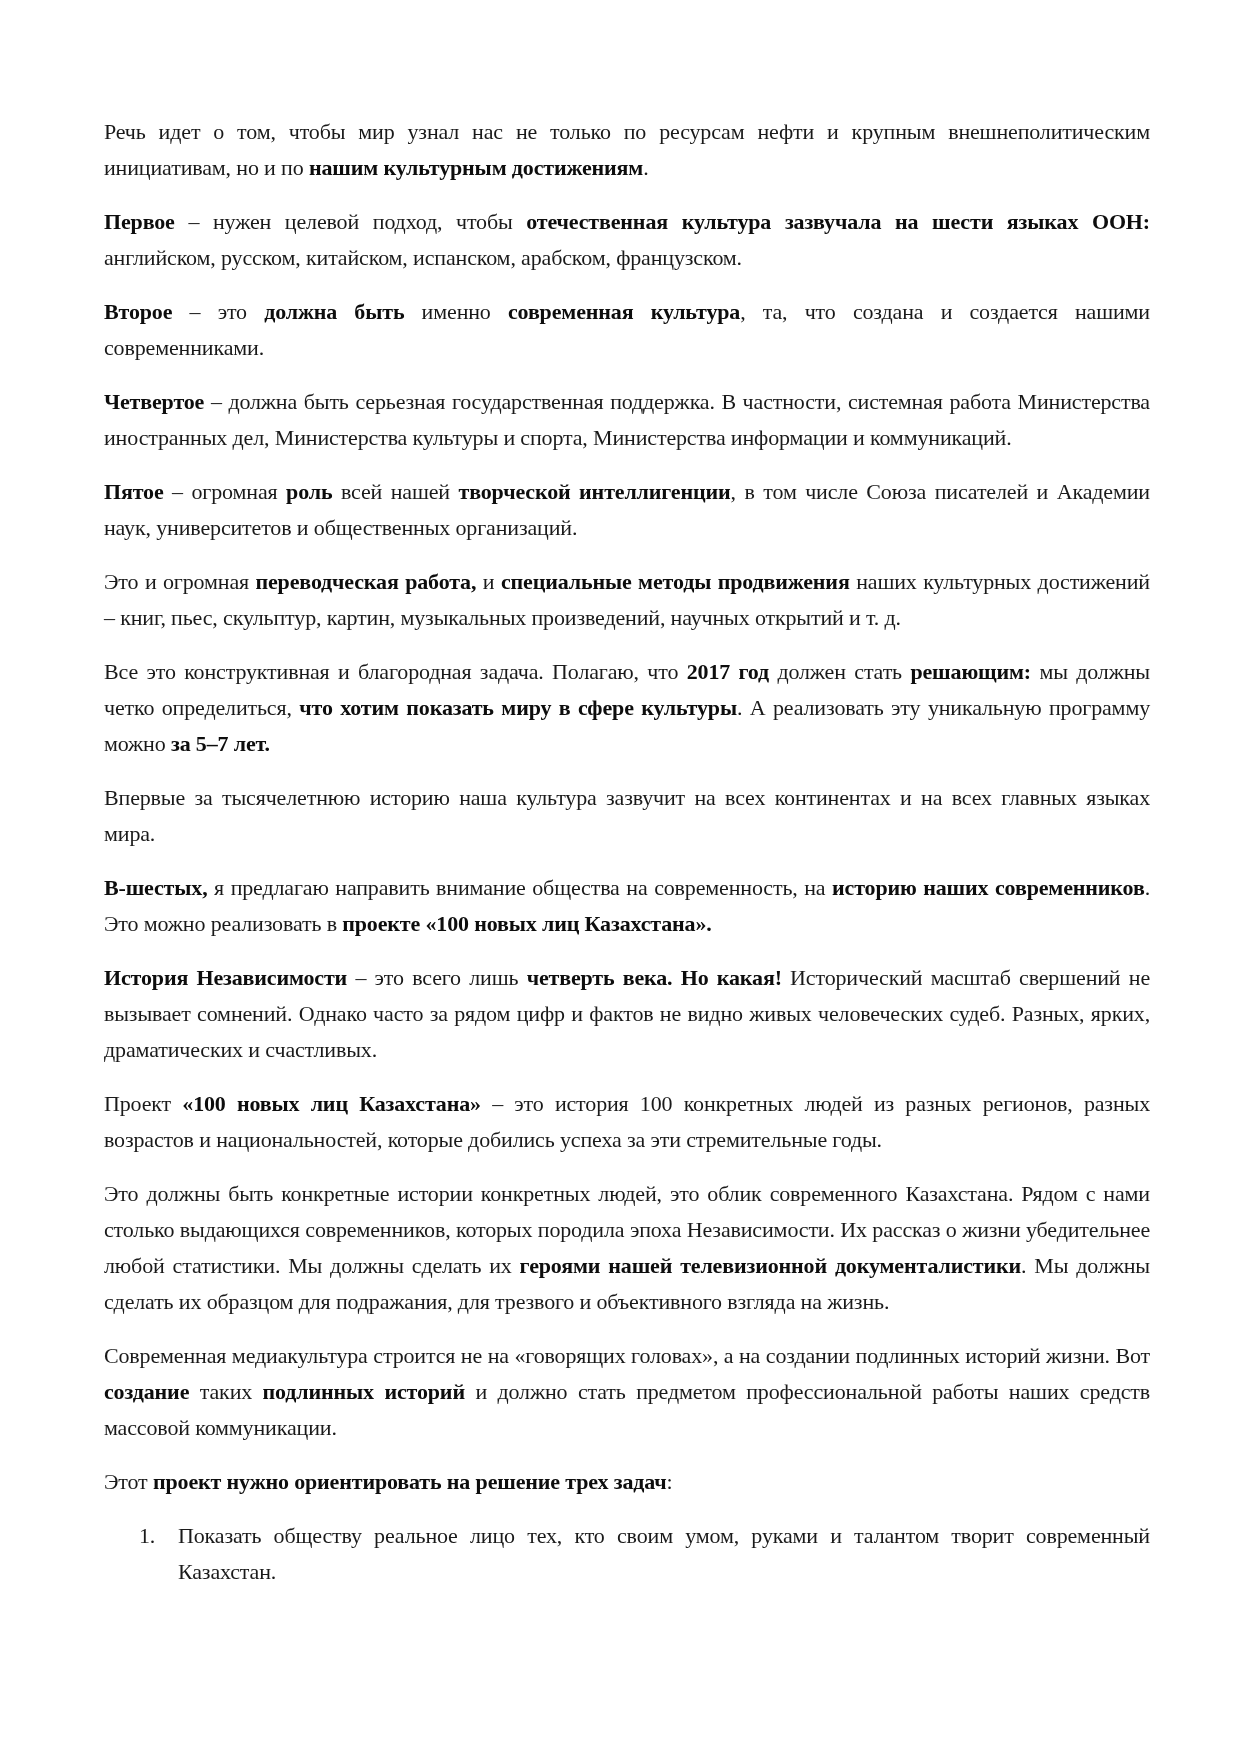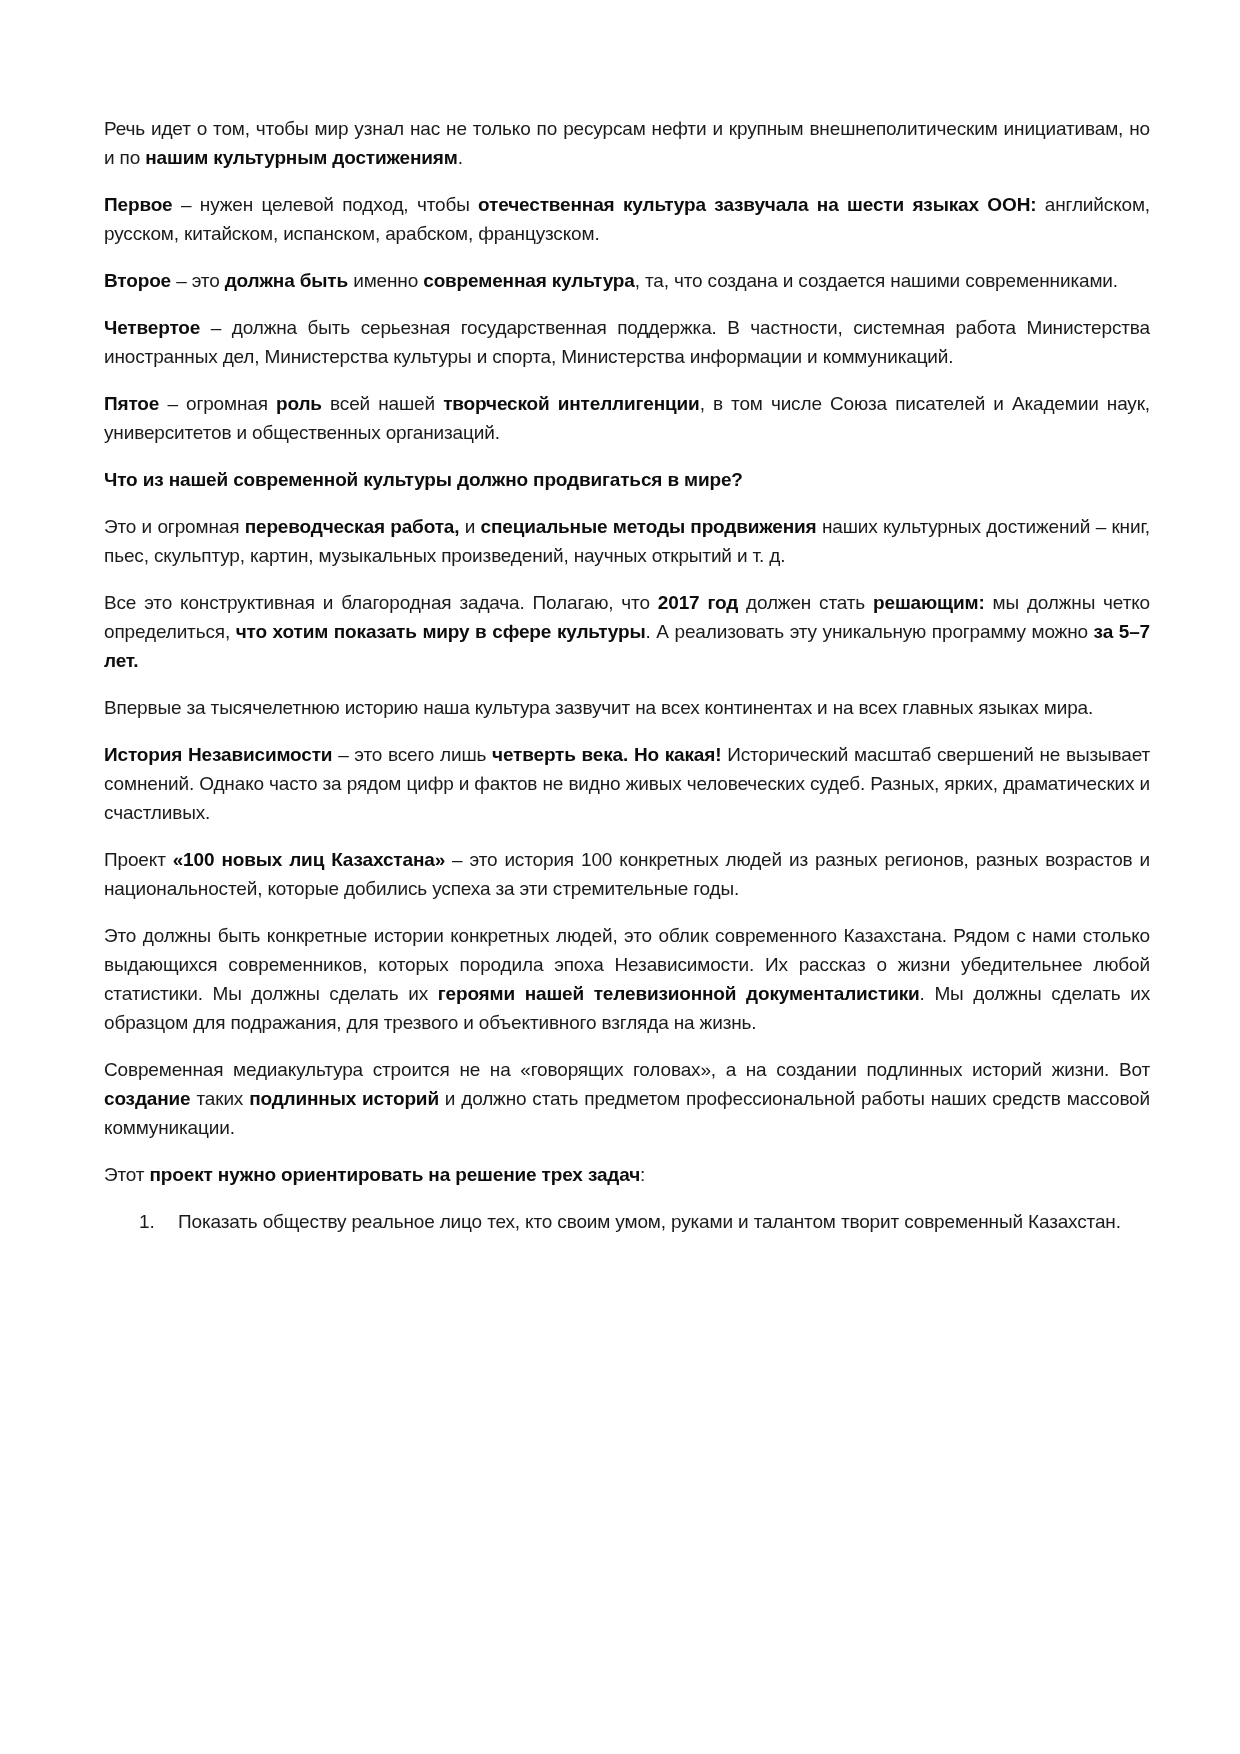--- a/index.html
+++ b/index.html
@@ -11,23 +11,23 @@
       width: 1240px;
       height: 1754px;
       position: relative;
       overflow: hidden;
     }
     .page {
       position: absolute;
       left: 104px;
       top: 114px;
       width: 1046px;
-      font-family: Liberation Sans, sans-serif;
-      font-size: 19px;
-      line-height: 29px;
+      font-family: Liberation Serif, serif;
+      font-size: 22px;
+      line-height: 36px;
       color: #1a1a1a;
       letter-spacing: -0.15px;
     }
     .para {
       margin: 0 0 18px 0;
       text-align: justify;
       text-align-last: left;
     }
     .para b {
       font-weight: bold;
@@ -54,24 +54,24 @@
 </head>
 <body>
 
 <div class="page">
   <div id="paragraphs">
       <p class="para"><span>Речь идет о том, чтобы мир узнал нас не только по ресурсам нефти и крупным внешнеполитическим инициативам, но и по </span><b>нашим культурным достижениям</b><span>.</span></p>
       <p class="para"><b>Первое</b><span> – нужен целевой подход, чтобы </span><b>отечественная культура зазвучала на шести языках ООН:</b><span> английском, русском, китайском, испанском, арабском, французском.</span></p>
       <p class="para"><b>Второе</b><span> – это </span><b>должна быть</b><span> именно </span><b>современная культура</b><span>, та, что создана и создается нашими современниками.</span></p>
       <p class="para"><b>Четвертое</b><span> – должна быть серьезная государственная поддержка. В частности, системная работа Министерства иностранных дел, Министерства культуры и спорта, Министерства информации и коммуникаций.</span></p>
       <p class="para"><b>Пятое</b><span> – огромная </span><b>роль</b><span> всей нашей </span><b>творческой интеллигенции</b><span>, в том числе Союза писателей и Академии наук, университетов и общественных организаций.</span></p>
-      <p class="para"><b>Что из нашей современной культуры должно продвигаться в мире?</b></p>
       <p class="para"><span>Это и огромная </span><b>переводческая работа,</b><span> и </span><b>специальные методы продвижения</b><span> наших культурных достижений – книг, пьес, скульптур, картин, музыкальных произведений, научных открытий и т. д.</span></p>
       <p class="para"><span>Все это конструктивная и благородная задача. Полагаю, что </span><b>2017 год</b><span> должен стать </span><b>решающим:</b><span> мы должны четко определиться, </span><b>что хотим показать миру в сфере культуры</b><span>. А реализовать эту уникальную программу можно </span><b>за 5–7 лет.</b></p>
       <p class="para"><span>Впервые за тысячелетнюю историю наша культура зазвучит на всех континентах и на всех главных языках мира.</span></p>
+      <p class="para"><b>В-шестых,</b><span> я предлагаю направить внимание общества на современность, на </span><b>историю наших современников</b><span>. Это можно реализовать в </span><b>проекте «100 новых лиц Казахстана».</b></p>
       <p class="para"><b>История Независимости</b><span> – это всего лишь </span><b>четверть века. Но какая!</b><span> Исторический масштаб свершений не вызывает сомнений. Однако часто за рядом цифр и фактов не видно живых человеческих судеб. Разных, ярких, драматических и счастливых.</span></p>
       <p class="para"><span>Проект </span><b>«100 новых лиц Казахстана»</b><span> – это история 100 конкретных людей из разных регионов, разных возрастов и национальностей, которые добились успеха за эти стремительные годы.</span></p>
       <p class="para"><span>Это должны быть конкретные истории конкретных людей, это облик современного Казахстана. Рядом с нами столько выдающихся современников, которых породила эпоха Независимости. Их рассказ о жизни убедительнее любой статистики. Мы должны сделать их </span><b>героями нашей телевизионной документалистики</b><span>. Мы должны сделать их образцом для подражания, для трезвого и объективного взгляда на жизнь.</span></p>
       <p class="para"><span>Современная медиакультура строится не на «говорящих головах», а на создании подлинных историй жизни. Вот </span><b>создание</b><span> таких </span><b>подлинных историй</b><span> и должно стать предметом профессиональной работы наших средств массовой коммуникации.</span></p>
       <p class="para"><span>Этот </span><b>проект нужно ориентировать на решение трех задач</b><span>:</span></p>
     </div>
   <ol class="list" id="task-list">
       <li class="list-item"><span class="list-num">1.</span><span>Показать обществу реальное лицо тех, кто своим умом, руками и талантом творит современный Казахстан.</span></li>
     </ol>
 </div>

